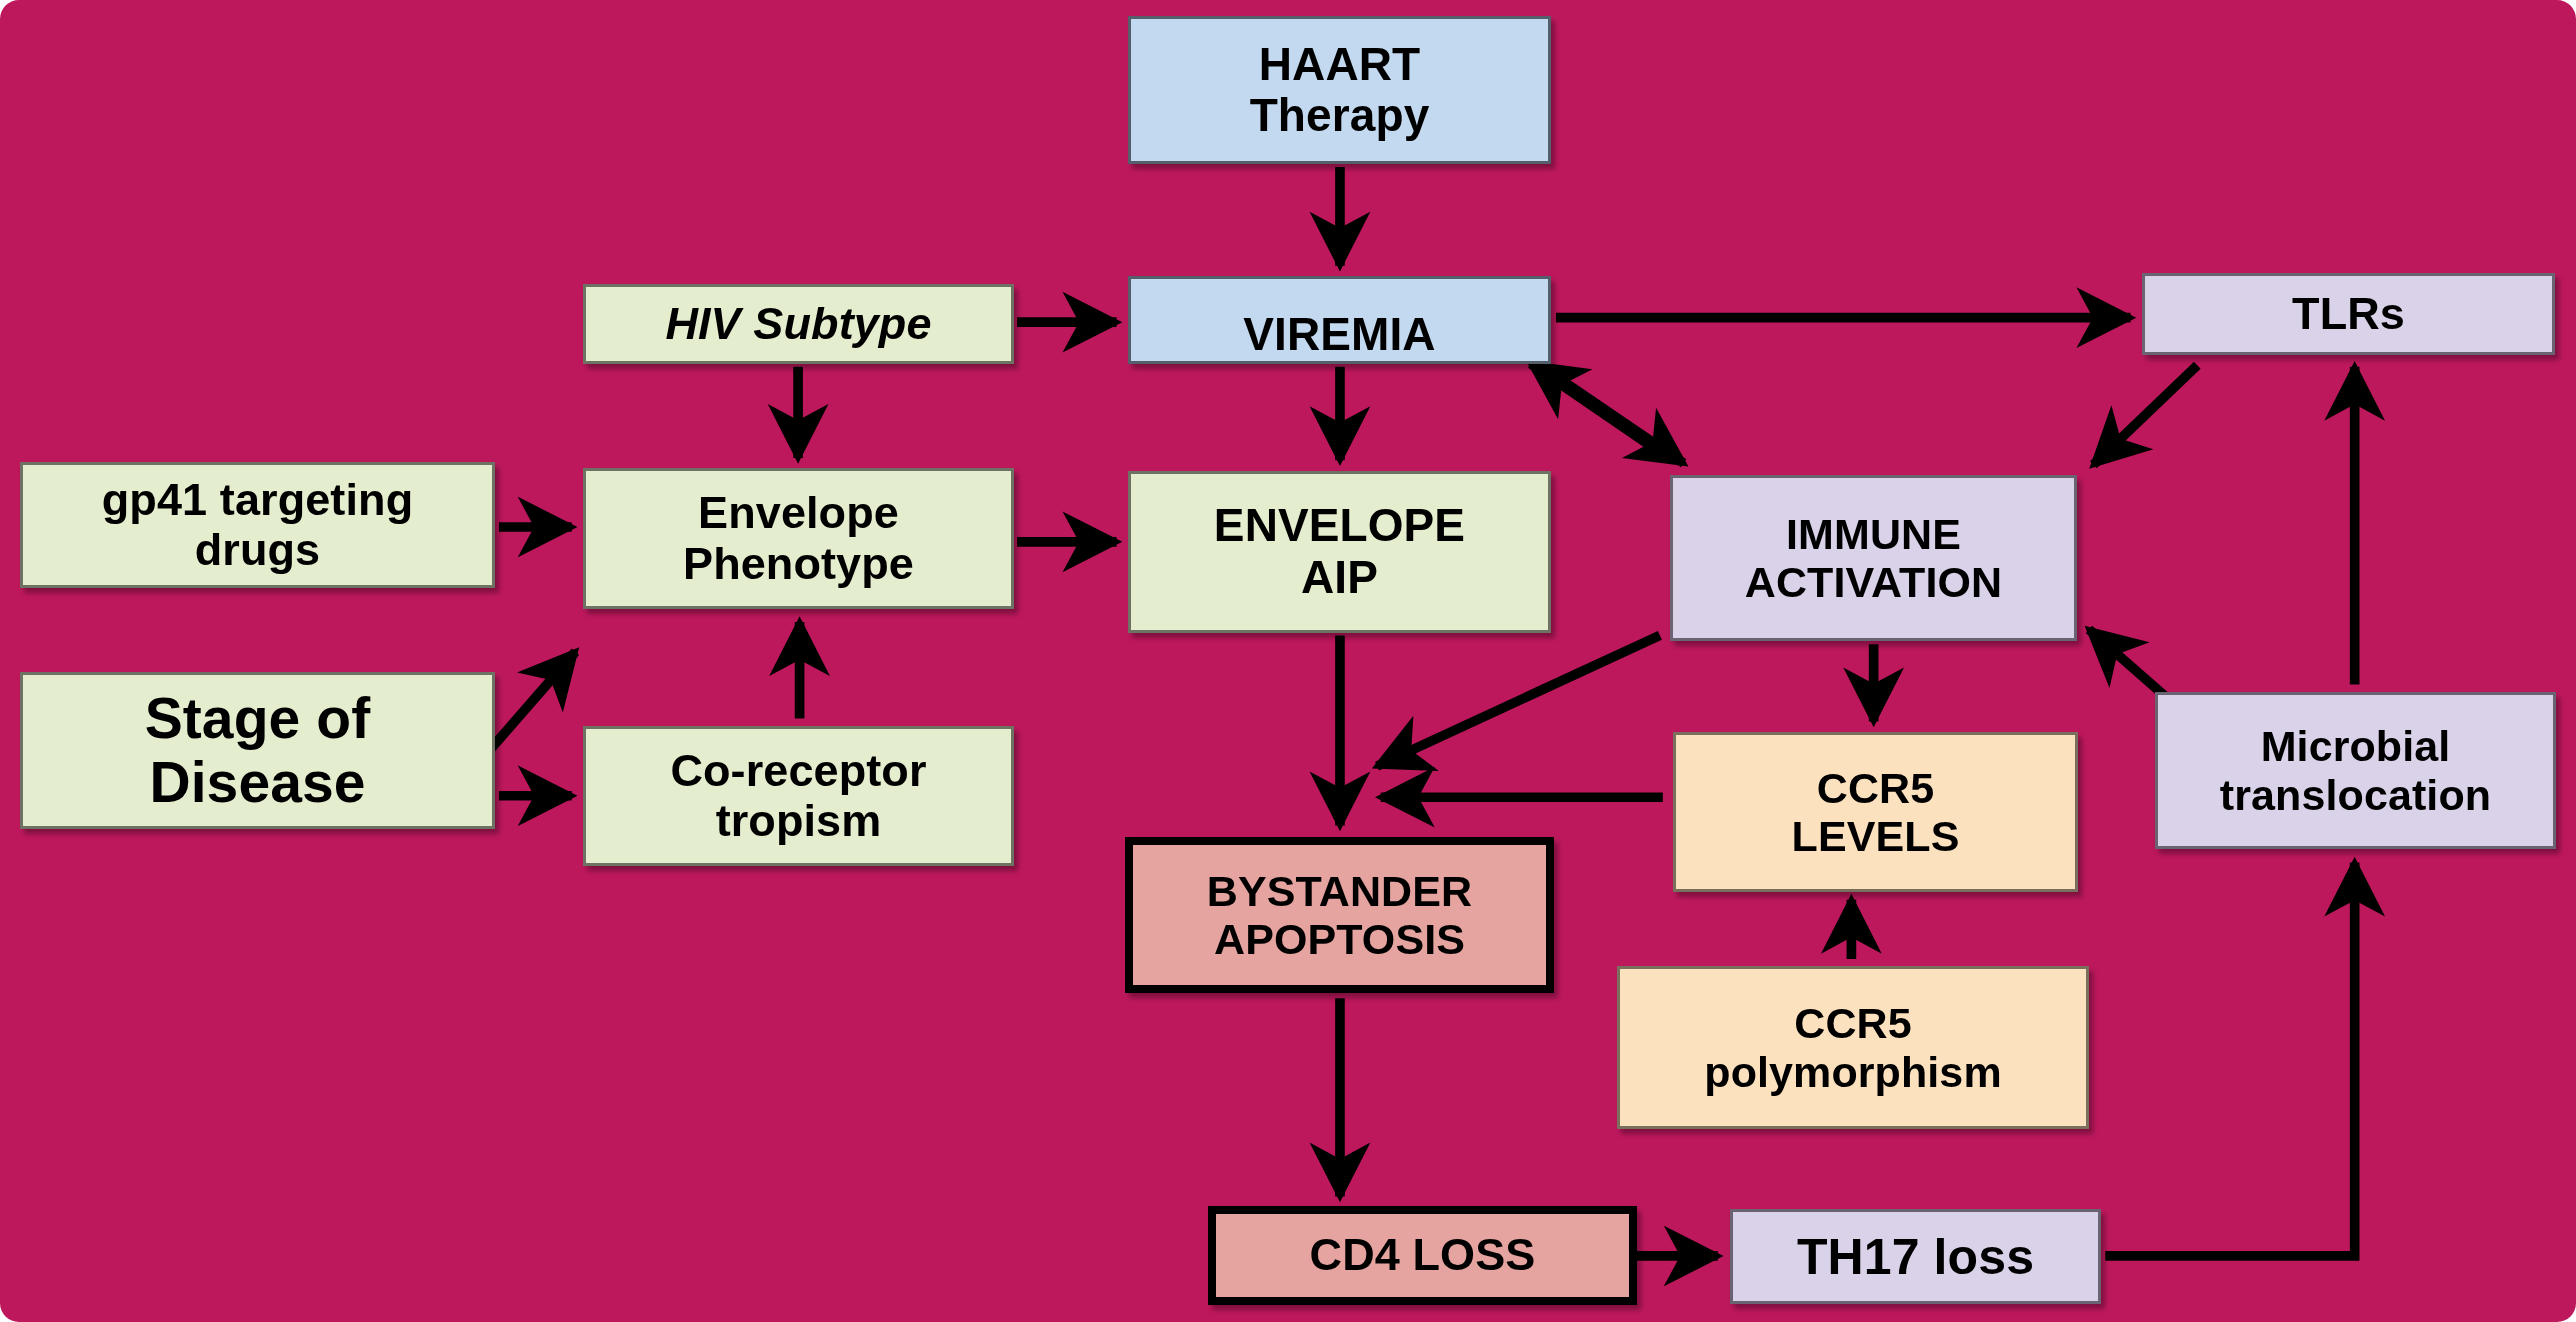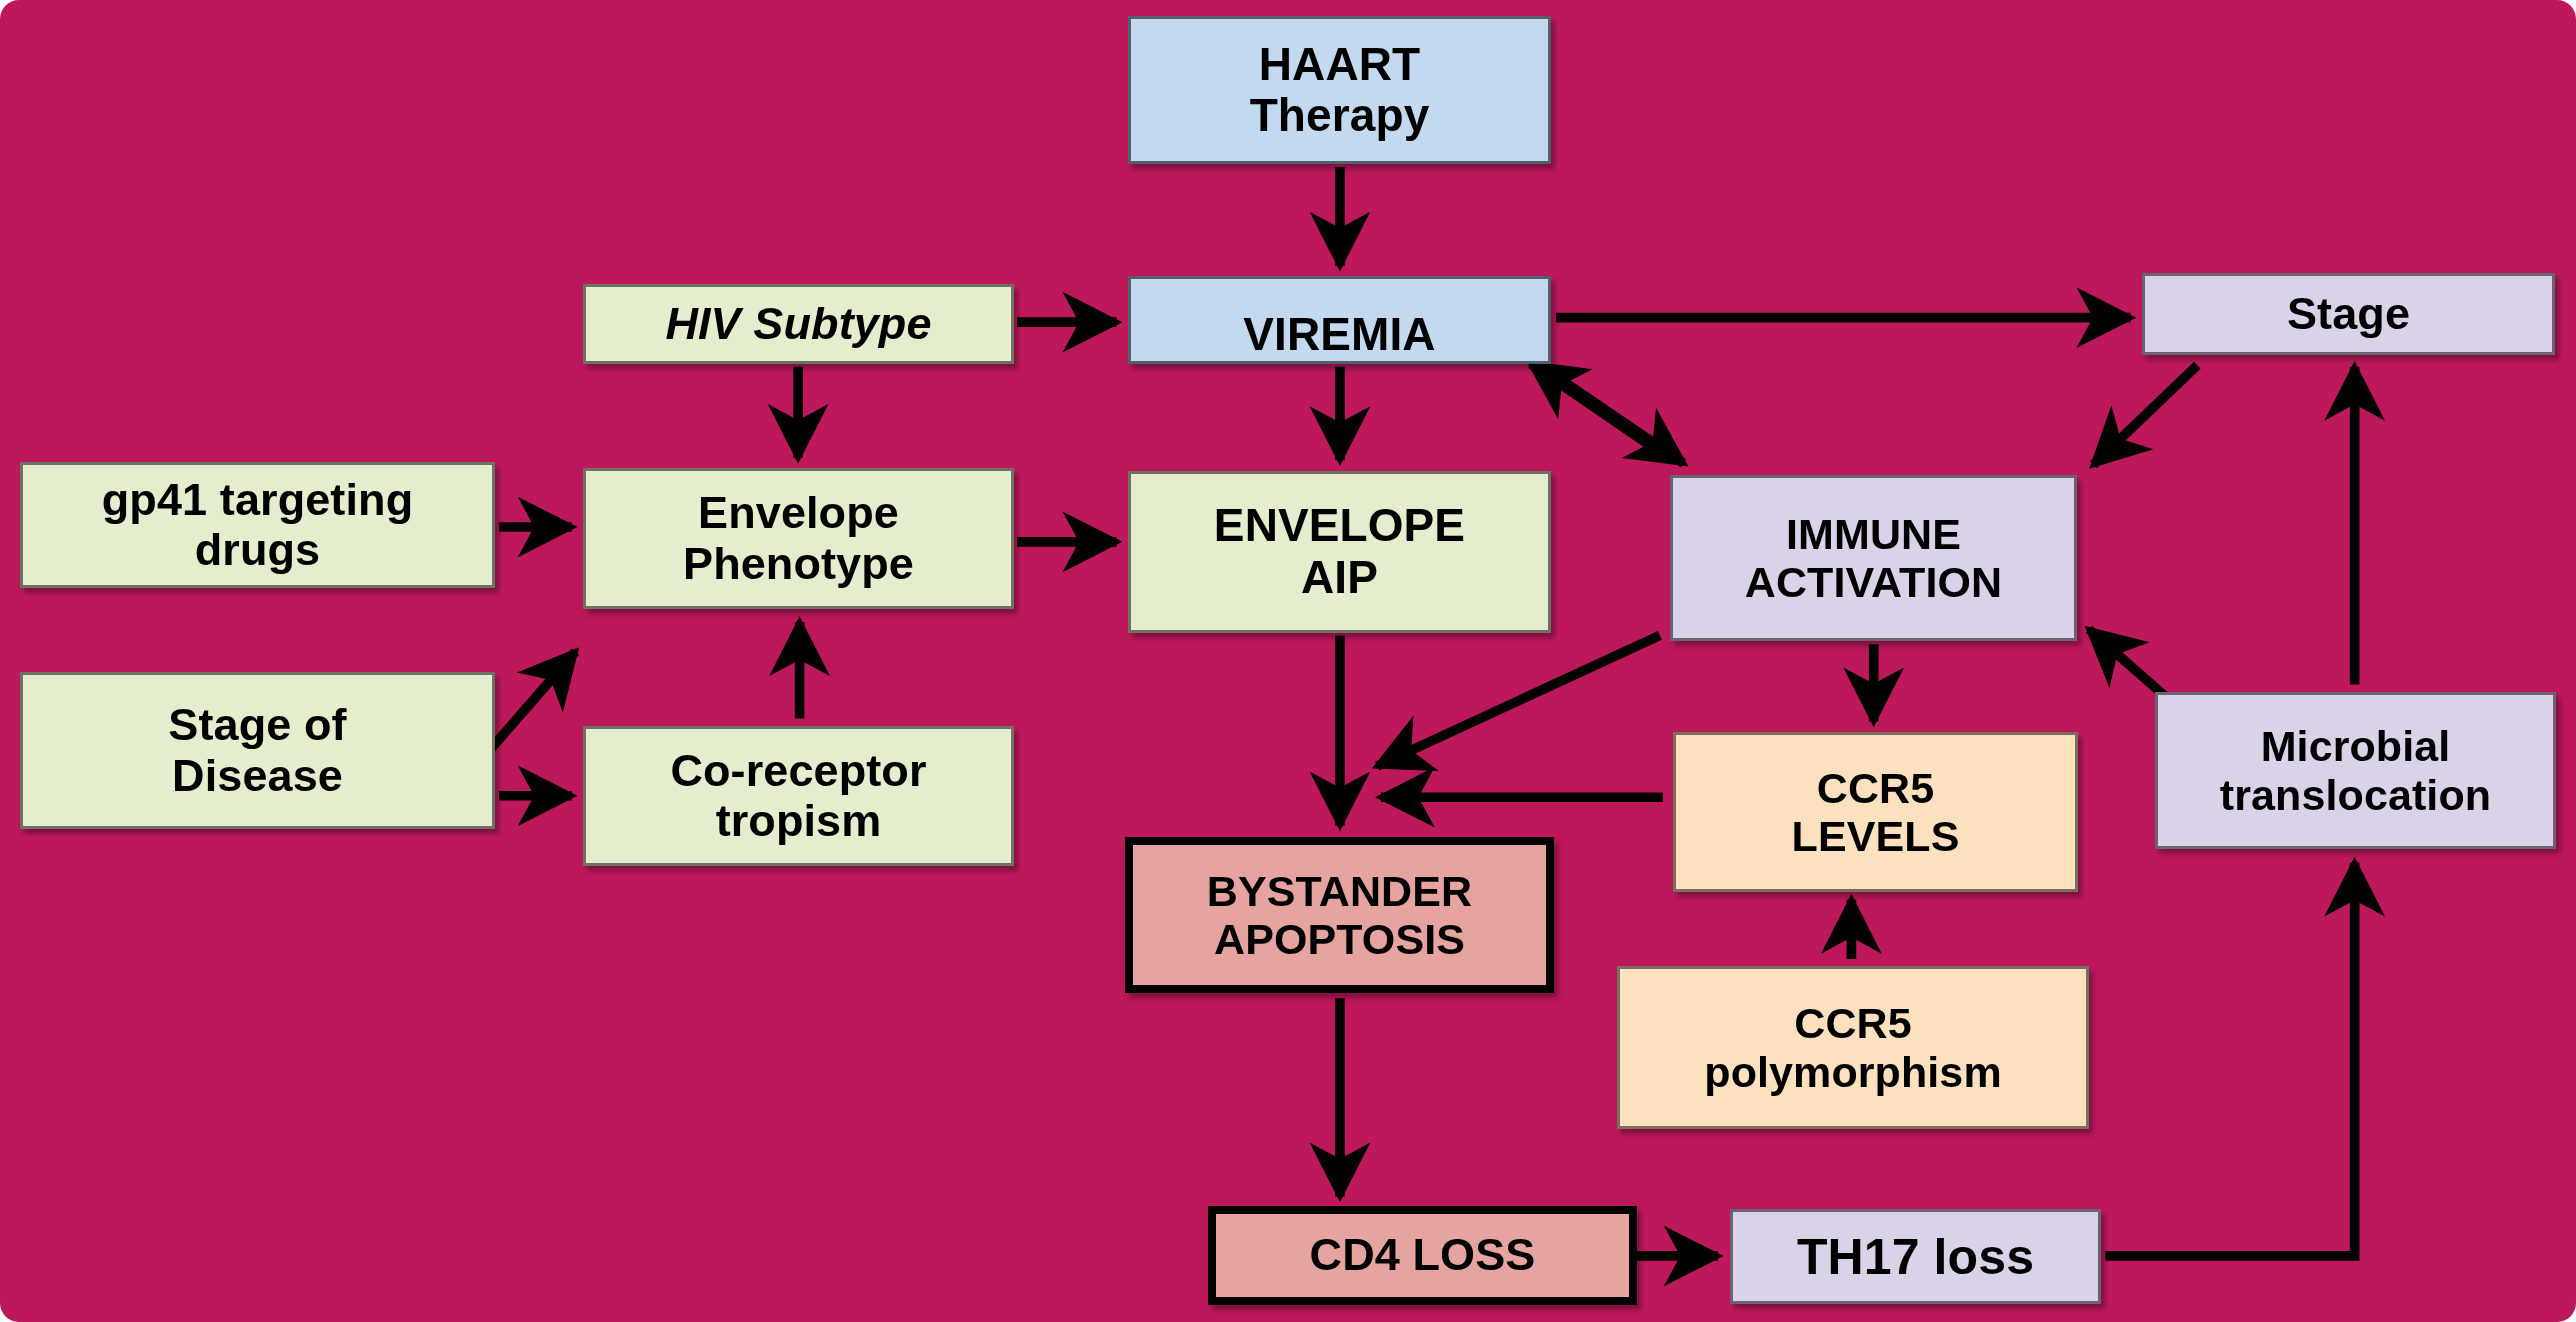--- a/index.html
+++ b/index.html
@@ -87,32 +87,32 @@
 
       <path d="M2836,1692 L3172,1692 L3172,1162"></path>
     </g>
   </svg>
 
   <div id="nodes">
       <div class="node pal-blue bw-thin" style="left: 1128px; top: 16.3px; width: 423px; height: 148px; font-size: 46px;"><span>HAART
 Therapy</span></div>
       <div class="node pal-green bw-thin" style="left: 583px; top: 284px; width: 431px; height: 80px; font-size: 45px; font-style: italic;"><span>HIV Subtype</span></div>
       <div class="node pal-blue bw-thin" style="left: 1128px; top: 276px; width: 423px; height: 88px; font-size: 46px; align-items: flex-end;"><span>VIREMIA</span></div>
-      <div class="node pal-purple bw-thin" style="left: 2142px; top: 273px; width: 413px; height: 82px; font-size: 45px;"><span>Stage</span></div>
+      <div class="node pal-purple bw-thin" style="left: 2142px; top: 273px; width: 413px; height: 82px; font-size: 45px;"><span>TLRs</span></div>
       <div class="node pal-green bw-thin" style="left: 20px; top: 462px; width: 475px; height: 126px; font-size: 45px;"><span>gp41 targeting
 drugs</span></div>
       <div class="node pal-green bw-thin" style="left: 583px; top: 468px; width: 431px; height: 141px; font-size: 45px;"><span>Envelope
 Phenotype</span></div>
       <div class="node pal-green bw-thin" style="left: 1128px; top: 471px; width: 423px; height: 162px; font-size: 46px;"><span>ENVELOPE
 AIP</span></div>
       <div class="node pal-purple bw-thin" style="left: 1670px; top: 475px; width: 407px; height: 166px; font-size: 43px;"><span>IMMUNE
 ACTIVATION</span></div>
       <div class="node pal-green bw-thin" style="left: 583px; top: 726px; width: 431px; height: 140px; font-size: 45px; text-align: center;"><span>Co-receptor
 tropism</span></div>
-      <div class="node pal-green bw-thin" style="left: 20px; top: 672px; width: 475px; height: 157px; font-size: 45px;"><span>Stage of
+      <div class="node pal-green bw-thin" style="left: 20px; top: 672px; width: 475px; height: 157px; font-size: 57px;"><span>Stage of
 Disease</span></div>
       <div class="node pal-purple bw-thin" style="left: 2155px; top: 692px; width: 401px; height: 157px; font-size: 43px;"><span>Microbial
 translocation</span></div>
       <div class="node pal-orange bw-thin" style="left: 1673px; top: 732px; width: 405px; height: 160px; font-size: 43px;"><span>CCR5
 LEVELS</span></div>
       <div class="node pal-red bw-thick" style="left: 1125px; top: 837px; width: 429px; height: 156px; font-size: 43px;"><span>BYSTANDER
 APOPTOSIS</span></div>
       <div class="node pal-orange bw-thin" style="left: 1617px; top: 966px; width: 472px; height: 163px; font-size: 43px;"><span>CCR5
 polymorphism</span></div>
       <div class="node pal-red bw-thick" style="left: 1165px; top: 1206px; width: 429px; height: 99px; font-size: 45px; margin-left: 43px;"><span>CD4 LOSS</span></div>

